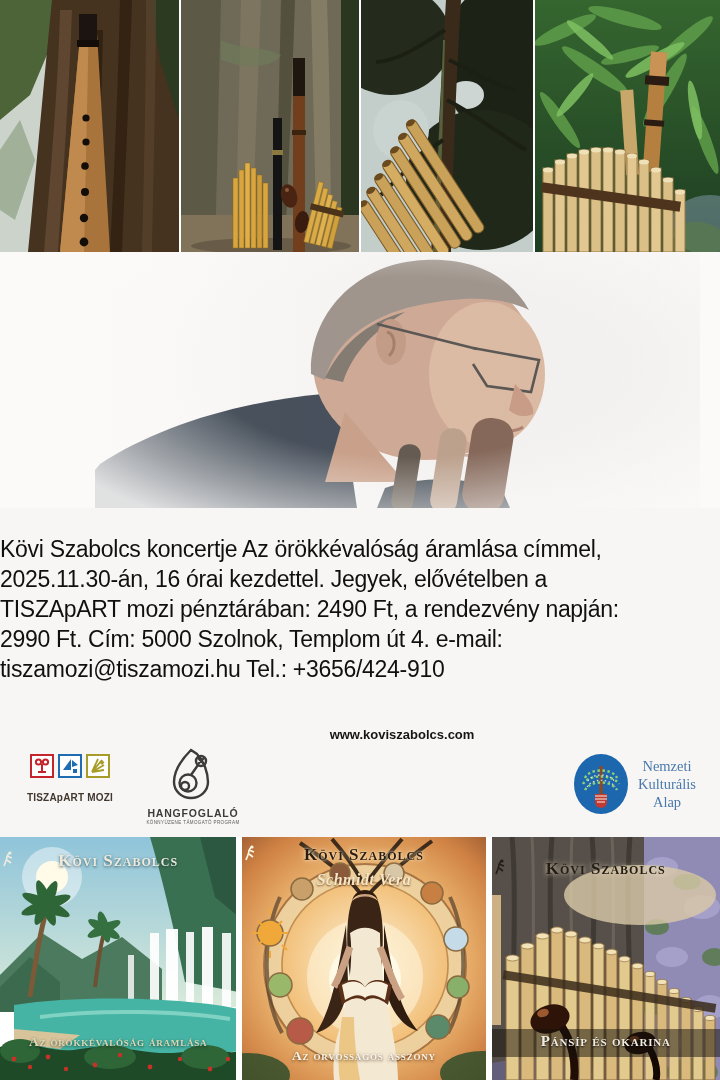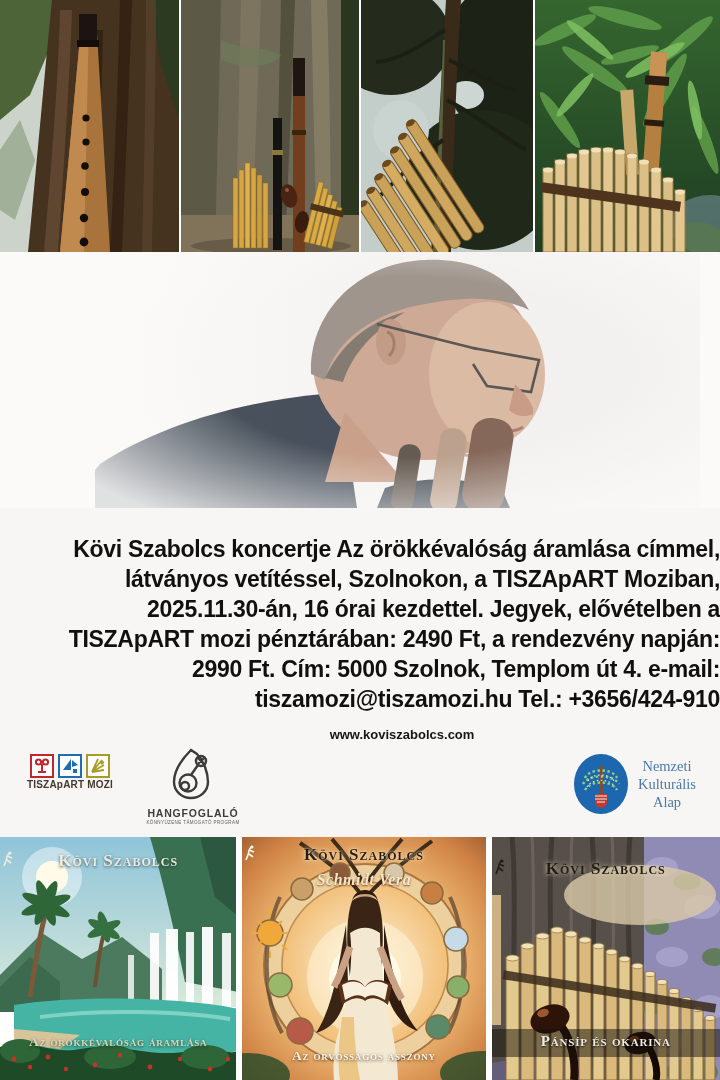--- a/index.html
+++ b/index.html
@@ -6,27 +6,27 @@
   .poster{position:relative;width:720px;height:1080px;margin:0 auto;background:#f7f6f4;overflow:hidden;font-family:"Liberation Sans",sans-serif;}
   .abs{position:absolute;}
   
   .collage{top:0;left:0;width:720px;height:252px;display:flex;gap:2px;background:#fff;}
   .collage svg{display:block;height:252px;}
   
   .hero{top:252px;left:0;width:720px;height:256px;background:#fbfaf9;}
   .hero-img{position:absolute;left:95px;top:0;width:605px;height:256px;background:linear-gradient(90deg,#fbfaf9, #f3f2f0 55%, #f1f0ee);}
   .hero-fade{position:absolute;left:95px;top:0;width:605px;height:256px;background:radial-gradient(ellipse at 52% 45%, rgba(251,250,249,0) 45%, rgba(251,250,249,.85) 92%);}
   
-  .announce{top:534px;left:0;width:720px;text-align:right;color:#101010;font-weight:bold;font-size:23px;line-height:30px;letter-spacing:-0.3px;}
+  .announce{top:534px;left:0;width:720px;text-align:left;color:#101010;font-weight:normal;font-size:23px;line-height:30px;letter-spacing:-0.3px;}
   .website{top:727px;left:0;width:720px;text-align:center;color:#151515;font-weight:bold;font-size:13px;margin-left:42px;}
   
   .logo-tiszapart{left:20px;top:754px;width:100px;text-align:center;}
   .tp-squares{display:flex;gap:4px;justify-content:center;}
   .tp-sq{width:24px;height:24px;background:#fff;box-sizing:border-box;border:2px solid;}
-  .tp-label{margin-top:1px;font-size:10px;font-weight:bold;color:#42382f;letter-spacing:.2px;white-space:nowrap;}
+  .tp-label{margin-top:14px;font-size:10px;font-weight:bold;color:#42382f;letter-spacing:.2px;white-space:nowrap;}
   .logo-hang{left:138px;top:746px;width:110px;text-align:center;color:#3b3b3b;}
   .hg-label{font-size:10.5px;font-weight:bold;letter-spacing:.8px;margin-top:1px;}
   .hg-sub{font-size:4.5px;letter-spacing:.4px;color:#5a5a5a;margin-top:1px;}
   .logo-nka{left:572px;top:752px;width:142px;display:flex;align-items:center;gap:8px;}
   .nka-text{font-family:"Liberation Serif",serif;font-size:14.5px;line-height:1.25;color:#4979ac;text-align:center;}
   
   .albums{top:837px;left:0;width:720px;height:243px;display:flex;gap:6px;background:#fff;}
   .album{position:relative;height:243px;overflow:hidden;}
   .album svg{display:block;position:absolute;left:0;top:0;}
   .al-artist{position:absolute;width:100%;text-align:center;font-family:"Liberation Serif",serif;font-variant:small-caps;font-weight:bold;letter-spacing:1px;white-space:nowrap;}
@@ -240,21 +240,20 @@
           <rect x="340" y="176" width="27" height="85" rx="12" fill="#b09078" transform="rotate(9 353 218)"></rect>
           <rect x="300" y="192" width="22" height="68" rx="10" fill="#473a30" transform="rotate(9 311 226)"></rect>
         </g>
       </g>
     </svg>
     <div class="hero-fade"></div>
   </div>
 
   <div class="abs announce">
     <div>Kövi Szabolcs koncertje Az örökkévalóság áramlása címmel,</div>
-    <div>látványos vetítéssel, Szolnokon, a TISZApART Moziban,</div>
     <div>2025.11.30-án, 16 órai kezdettel. Jegyek, elővételben a</div>
     <div>TISZApART mozi pénztárában: 2490 Ft, a rendezvény napján:</div>
     <div>2990 Ft. Cím: 5000 Szolnok, Templom út 4. e-mail:</div>
     <div>tiszamozi@tiszamozi.hu Tel.: +3656/424-910</div>
   </div>
 
   <div class="abs website">www.koviszabolcs.com</div>
 
   <div class="abs logo-tiszapart">
     <div class="tp-squares">

